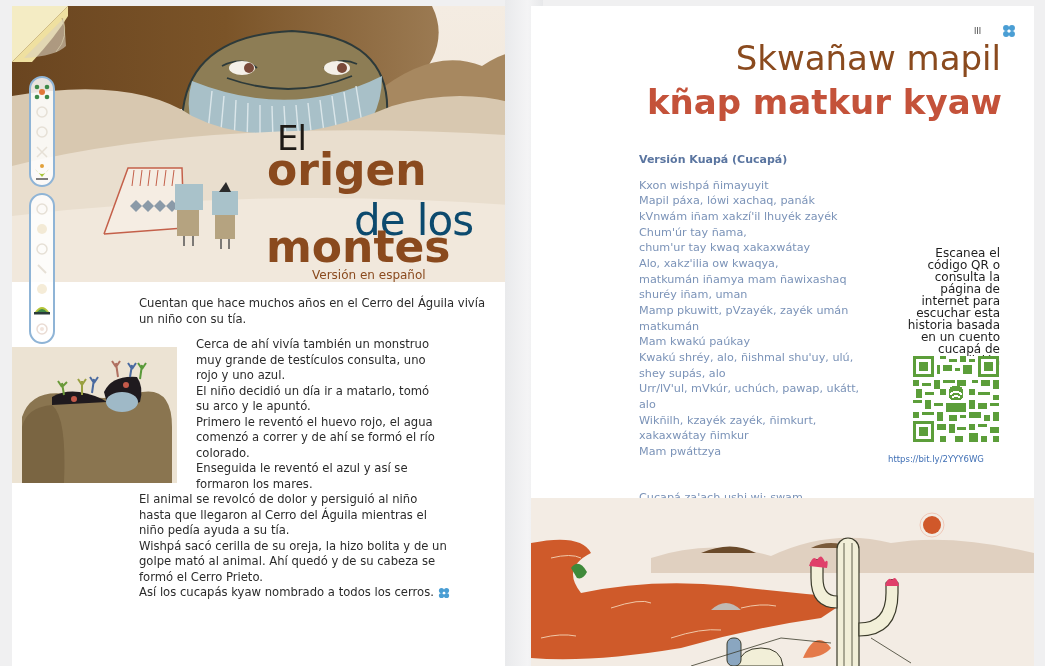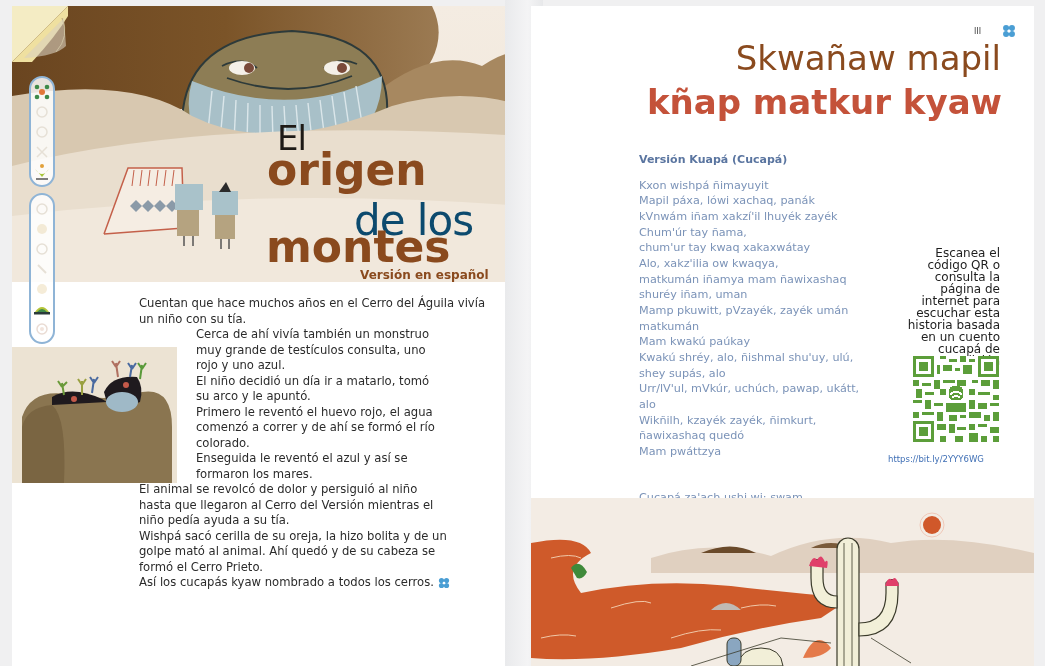--- a/index.html
+++ b/index.html
@@ -11,30 +11,30 @@
   .hero { position: absolute; left: 0; top: 0; width: 511px; height: 276px; background: #efe6da; overflow: hidden; }
   .hero svg { position: absolute; left: 0; top: 0; }
 
   .page-curl { position: absolute; left: 0; top: 0; width: 56px; height: 56px; z-index: 5; }
 
   .title-block { position: absolute; left: 250px; top: 105px; width: 230px; text-align: right; z-index: 3; }
   .t-el { position: absolute; left: 15px; top: 7px; font-family: "DejaVu Sans", sans-serif; font-size: 34px; color: #1e1a16; font-weight: normal; letter-spacing: -1px; }
   .t-origen { position: absolute; left: 5px; top: 33px; font-size: 44px; font-weight: bold; color: #8a4a1e; letter-spacing: 0px; }
   .t-delos { position: absolute; left: 92px; top: 85px; font-size: 42px; color: #0c4a6e; letter-spacing: -1px; }
   .t-montes { position: absolute; left: 4px; top: 110px; font-size: 44px; font-weight: bold; color: #8a4a1e; }
-  .t-version { position: absolute; left: 50px; top: 157px; font-size: 12px; color: #8a4a1e; font-weight: bold; margin-left: 48px; }
+  .t-version { position: absolute; left: 50px; top: 157px; font-size: 12px; color: #8a4a1e; font-weight: normal; }
 
   .nav-rail { position: absolute; left: 17px; top: 70px; width: 26px; z-index: 4; }
   .nav-group { width: 26px; border: 2px solid #8fb4d6; border-radius: 13px; background: rgba(255,255,255,0.85); padding: 5px 0; display: flex; flex-direction: column; align-items: center; gap: 3px; margin-bottom: 6px; }
   .nav-item { width: 18px; height: 17px; border-radius: 50%; display: flex; align-items: center; justify-content: center; cursor: pointer; }
   .nav-item svg { display: block; }
 
   .story { position: absolute; left: 127px; top: 290px; width: 350px; font-family: "DejaVu Sans", sans-serif; font-size: 11.6px; line-height: 15.5px; color: #2b2b2b; }
   .story p { margin: 0; }
-  .story .intro { }
+  .story .intro { margin-bottom: 10px; }
   .story .wrapped { padding-left: 57px; }
   .story .end-icon { display: inline-block; vertical-align: middle; margin-left: 4px; }
 
   .side-illus { position: absolute; left: 0; top: 341px; width: 165px; height: 136px; background: #ece3d3; overflow: hidden; }
 
   
   .page-right { position: absolute; left: 531px; top: 6px; width: 503px; height: 660px; background: #ffffff; overflow: hidden; }
   .gutter { position: absolute; left: 505px; top: 0; width: 38px; height: 666px; background: linear-gradient(90deg, #e9eaec, #f4f4f5 60%, #e7e8ea); }
 
   .r-title1 { position: absolute; right: 33px; top: 32px; font-size: 34px; font-weight: normal; color: #8a4a1e; letter-spacing: 0px; white-space: nowrap; }
@@ -263,21 +263,21 @@
       <p>rojo y uno azul.</p>
       <p>El niño decidió un día ir a matarlo, tomó</p>
       <p>su arco y le apuntó.</p>
       <p>Primero le reventó el huevo rojo, el agua</p>
       <p>comenzó a correr y de ahí se formó el río</p>
       <p>colorado.</p>
       <p>Enseguida le reventó el azul y así se</p>
       <p>formaron los mares.</p>
     </div>
     <p>El animal se revolcó de dolor y persiguió al niño</p>
-    <p>hasta que llegaron al Cerro del Versión mientras el</p>
+    <p>hasta que llegaron al Cerro del Águila mientras el</p>
     <p>niño pedía ayuda a su tía.</p>
     <p>Wishpá  sacó cerilla de su oreja, la hizo bolita y de un</p>
     <p>golpe mató al animal. Ahí quedó  y de su cabeza se</p>
     <p>formó el Cerro Prieto.</p>
     <p><span>Así los cucapás kyaw nombrado a todos los cerros.</span><svg class="end-icon" width="12" height="12" viewBox="0 0 12 12">
           <circle cx="3.5" cy="3.5" r="2.6" fill="#4a9ed4"></circle>
           <circle cx="8.5" cy="3.5" r="2.6" fill="#4a9ed4"></circle>
           <circle cx="3.5" cy="8.5" r="2.6" fill="#4a9ed4"></circle>
           <circle cx="8.5" cy="8.5" r="2.6" fill="#4a9ed4"></circle>
           <circle cx="6" cy="6" r="1.3" fill="#ffffff"></circle>
@@ -314,21 +314,21 @@
     <div class="line">matkumán iñamya mam ñawixashaq</div>
     <div class="line">shuréy iñam, uman</div>
     <div class="line">Mamp pkuwitt, pVzayék, zayék  umán</div>
     <div class="line">matkumán</div>
     <div class="line">Mam kwakú paúkay</div>
     <div class="line">Kwakú shréy, alo, ñishmal  shu'uy, ulú,</div>
     <div class="line">shey supás, alo</div>
     <div class="line">Urr/lV'ul, mVkúr, uchúch, pawap, ukátt,</div>
     <div class="line">alo</div>
     <div class="line">Wikñilh, kzayék zayék, ñimkurt,</div>
-    <div class="line">ñawixashaq quedó</div>
+    <div class="line">xakaxwátay ñimkur</div>
     <div class="line">Mam pwáttzya</div>
     <div class="line closing">Cucapá za'ach ushi  wi: swam</div>
   </div>
 
   <div class="qr-note">Escanea el código QR o consulta la página de internet para escuchar esta historia basada en un cuento cucapá de tradición popular.</div>
 
   <svg class="qr-box" viewBox="0 0 29 29" shape-rendering="crispEdges">
     <rect width="29" height="29" fill="#ffffff"></rect>
     <g fill="#5c9e3a">
       <rect x="0" y="0" width="7" height="7"></rect>

